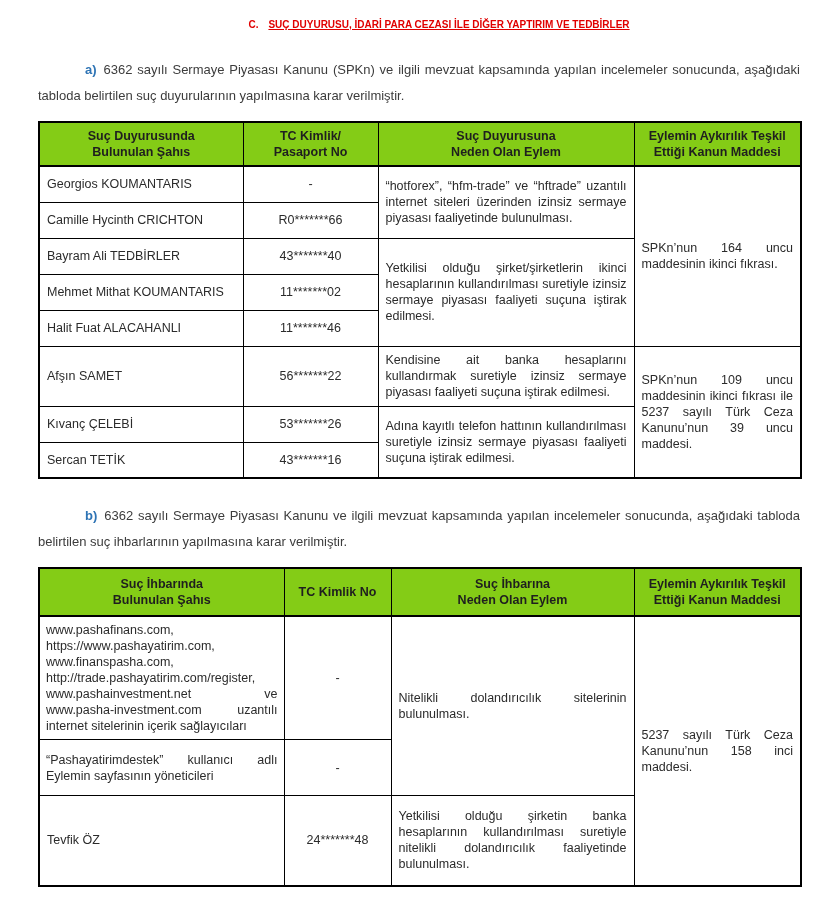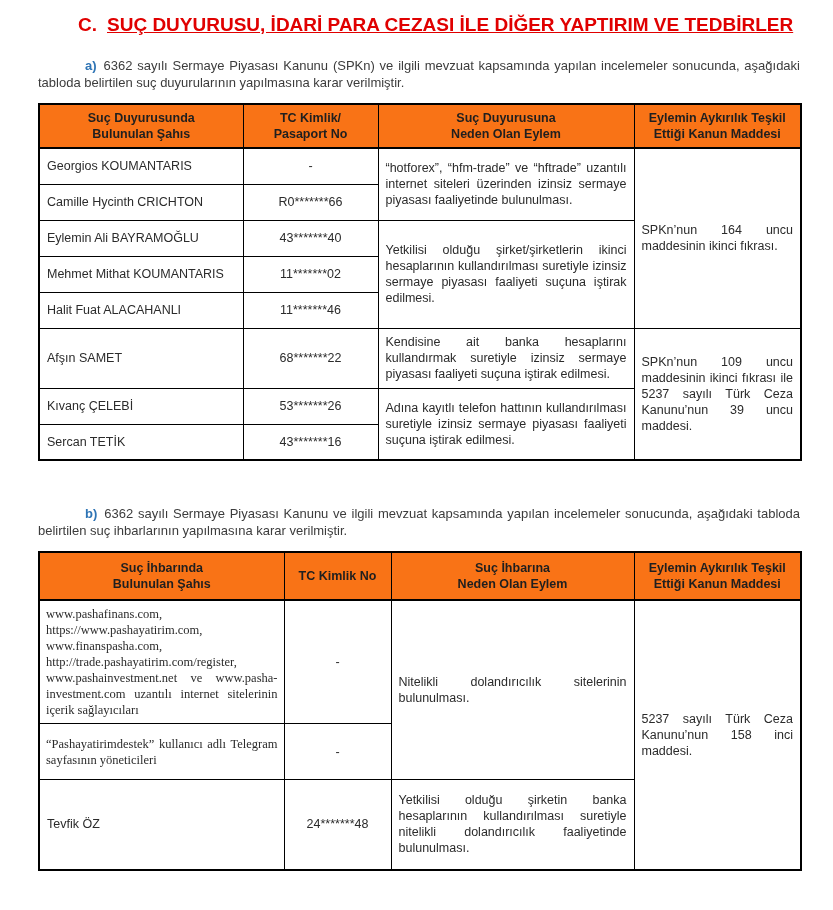--- a/index.html
+++ b/index.html
@@ -6,56 +6,56 @@
   html, body { margin: 0; padding: 0; }
   body {
     width: 833px; height: 910px; overflow: hidden;
     background: #ffffff;
     font-family: "Liberation Sans", "DejaVu Sans", sans-serif;
     color: #363636;
   }
   .page { padding: 17px 33px 6px 38px; }
 
   .heading-red {
-    color: #e00000; font-size: 19px; font-weight: bold;
-    margin: 0 0 0 40px; line-height: 16px;
+    color: #e00000; font-size: 10px; font-weight: bold;
+    margin: 0 0 0 40px; line-height: 16px; text-align: center;
   }
   .heading-red .marker { margin-right: 10px; text-decoration: none; }
   .heading-red .title-underlined { text-decoration: underline; }
 
   .heading-blue {
     color: #2e74b5; font-size: 13.5px; font-weight: bold;
     margin: 32px 0 0 40px; line-height: 16px;
   }
   .heading-blue .marker { margin-right: 11px; }
 
   .para {
-    font-size: 13px; line-height: 17px; text-align: justify;
+    font-size: 13px; line-height: 26px; text-align: justify;
     text-indent: 47px; margin: 24px 0 12px 0; color: #3c3c3c;
   }
-  .para.second { margin-top: 44px; }
+  .para.second { margin-top: 24px; }
   .marker-blue { color: #2e74b5; font-weight: bold; margin-right: 7px; }
 
   table.doc-table {
     border-collapse: collapse; table-layout: fixed;
     width: 762px; font-size: 12.5px; line-height: 16px; color: #2b2b2b;
     border: 2px solid #000;
   }
   .doc-table th, .doc-table td { border: 1px solid #000; }
   .doc-table th {
-    background: #f97316; font-weight: bold; text-align: center;
+    background: #84cc16; font-weight: bold; text-align: center;
     vertical-align: middle; white-space: pre-line;
     padding: 5px 4px; height: 42px; color: #1f1f1f;
     border-bottom-width: 2px;
   }
   .doc-table td { vertical-align: middle; padding: 5px 7px; }
   td.name-cell { text-align: left; }
   td.id-cell   { text-align: center; }
   td.act-cell, td.law-cell { text-align: justify; }
-  td.urls-cell { text-align: justify; overflow-wrap: break-word; padding: 5px 6px; font-family: Liberation Serif, serif; }
+  td.urls-cell { text-align: justify; overflow-wrap: break-word; padding: 5px 6px; }
 
   tr.h36 { height: 36px; }
   tr.h60 { height: 60px; }
   #table-b th { height: 48px; }
   tr.hb1 { height: 122px; }
   tr.hb2 { height: 56px; }
   tr.hb3 { height: 90px; }
 </style>
 </head>
 <body>
@@ -95,35 +95,35 @@
         <td class="name-cell">Georgios KOUMANTARIS</td>
         <td class="id-cell">-</td>
         <td class="act-cell" rowspan="2">“hotforex”, “hfm-trade” ve “hftrade” uzantılı internet siteleri üzerinden izinsiz sermaye piyasası faaliyetinde bulunulması.</td>
         <td class="law-cell" rowspan="5">SPKn’nun 164 uncu maddesinin ikinci fıkrası.</td>
       </tr>
       <tr class="h36">
         <td class="name-cell">Camille Hycinth CRICHTON</td>
         <td class="id-cell">R0*******66</td>
       </tr>
       <tr class="h36">
-        <td class="name-cell">Eylemin Ali BAYRAMOĞLU</td>
+        <td class="name-cell">Bayram Ali TEDBİRLER</td>
         <td class="id-cell">43*******40</td>
         <td class="act-cell" rowspan="3">Yetkilisi olduğu şirket/şirketlerin ikinci hesaplarının kullandırılması suretiyle izinsiz sermaye piyasası faaliyeti suçuna iştirak edilmesi.</td>
       </tr>
       <tr class="h36">
         <td class="name-cell">Mehmet Mithat KOUMANTARIS</td>
         <td class="id-cell">11*******02</td>
       </tr>
       <tr class="h36">
         <td class="name-cell">Halit Fuat ALACAHANLI</td>
         <td class="id-cell">11*******46</td>
       </tr>
       <tr class="h60">
         <td class="name-cell">Afşın SAMET</td>
-        <td class="id-cell">68*******22</td>
+        <td class="id-cell">56*******22</td>
         <td class="act-cell">Kendisine ait banka hesaplarını kullandırmak suretiyle izinsiz sermaye piyasası faaliyeti suçuna iştirak edilmesi.</td>
         <td class="law-cell" rowspan="3">SPKn’nun 109 uncu maddesinin ikinci fıkrası ile 5237 sayılı Türk Ceza Kanunu’nun 39 uncu maddesi.</td>
       </tr>
       <tr class="h36">
         <td class="name-cell">Kıvanç ÇELEBİ</td>
         <td class="id-cell">53*******26</td>
         <td class="act-cell" rowspan="2">Adına kayıtlı telefon hattının kullandırılması suretiyle izinsiz sermaye piyasası faaliyeti suçuna iştirak edilmesi.</td>
       </tr>
       <tr class="h36">
         <td class="name-cell">Sercan TETİK</td>
@@ -155,21 +155,21 @@
       </tr>
     </thead>
     <tbody>
       <tr class="hb1">
         <td class="name-cell urls-cell">www.pashafinans.com, https://www.pashayatirim.com, www.finanspasha.com, http://trade.pashayatirim.com/register, www.pashainvestment.net ve www.pasha-investment.com uzantılı internet sitelerinin içerik sağlayıcıları</td>
         <td class="id-cell">-</td>
         <td class="act-cell" rowspan="2">Nitelikli dolandırıcılık sitelerinin bulunulması.</td>
         <td class="law-cell" rowspan="3">5237 sayılı Türk Ceza Kanunu’nun 158 inci maddesi.</td>
       </tr>
       <tr class="hb2">
-        <td class="name-cell urls-cell">“Pashayatirimdestek” kullanıcı adlı Telegram sayfasının yöneticileri</td>
+        <td class="name-cell urls-cell">“Pashayatirimdestek” kullanıcı adlı Eylemin sayfasının yöneticileri</td>
         <td class="id-cell">-</td>
       </tr>
       <tr class="hb3">
         <td class="name-cell">Tevfik ÖZ</td>
         <td class="id-cell">24*******48</td>
         <td class="act-cell">Yetkilisi olduğu şirketin banka hesaplarının kullandırılması suretiyle nitelikli dolandırıcılık faaliyetinde bulunulması.</td>
       </tr>
     </tbody>
   </table>
 

